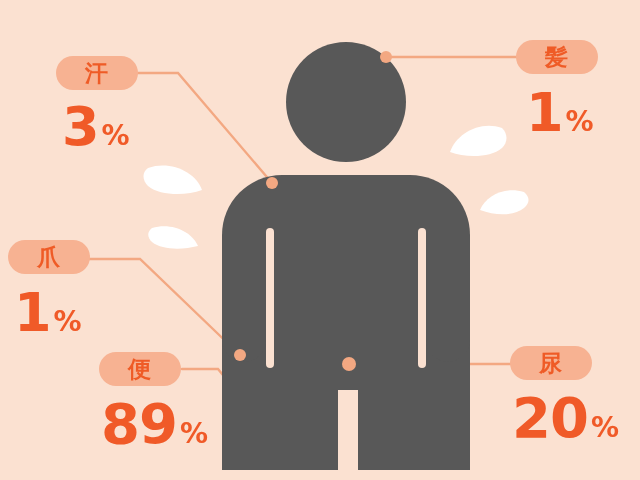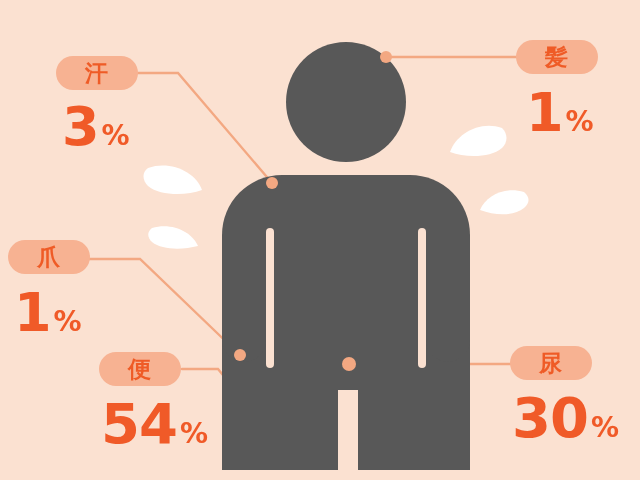--- a/index.html
+++ b/index.html
@@ -159,26 +159,26 @@
     <div class="value">
       <span class="num">1</span><span class="pct">%</span>
     </div>
   </div>
 
   <div class="callout" id="callout-feces">
     <div class="pill pill-sm">
       <span>便</span>
     </div>
     <div class="value">
-      <span class="num">54</span><span class="pct">%</span>
+      <span class="num">89</span><span class="pct">%</span>
     </div>
   </div>
 
   <div class="callout" id="callout-urine">
     <div class="pill pill-sm">
       <span>尿</span>
     </div>
     <div class="value">
-      <span class="num">30</span><span class="pct">%</span>
+      <span class="num">20</span><span class="pct">%</span>
     </div>
   </div>
 
 </div>
 
 </body></html>

